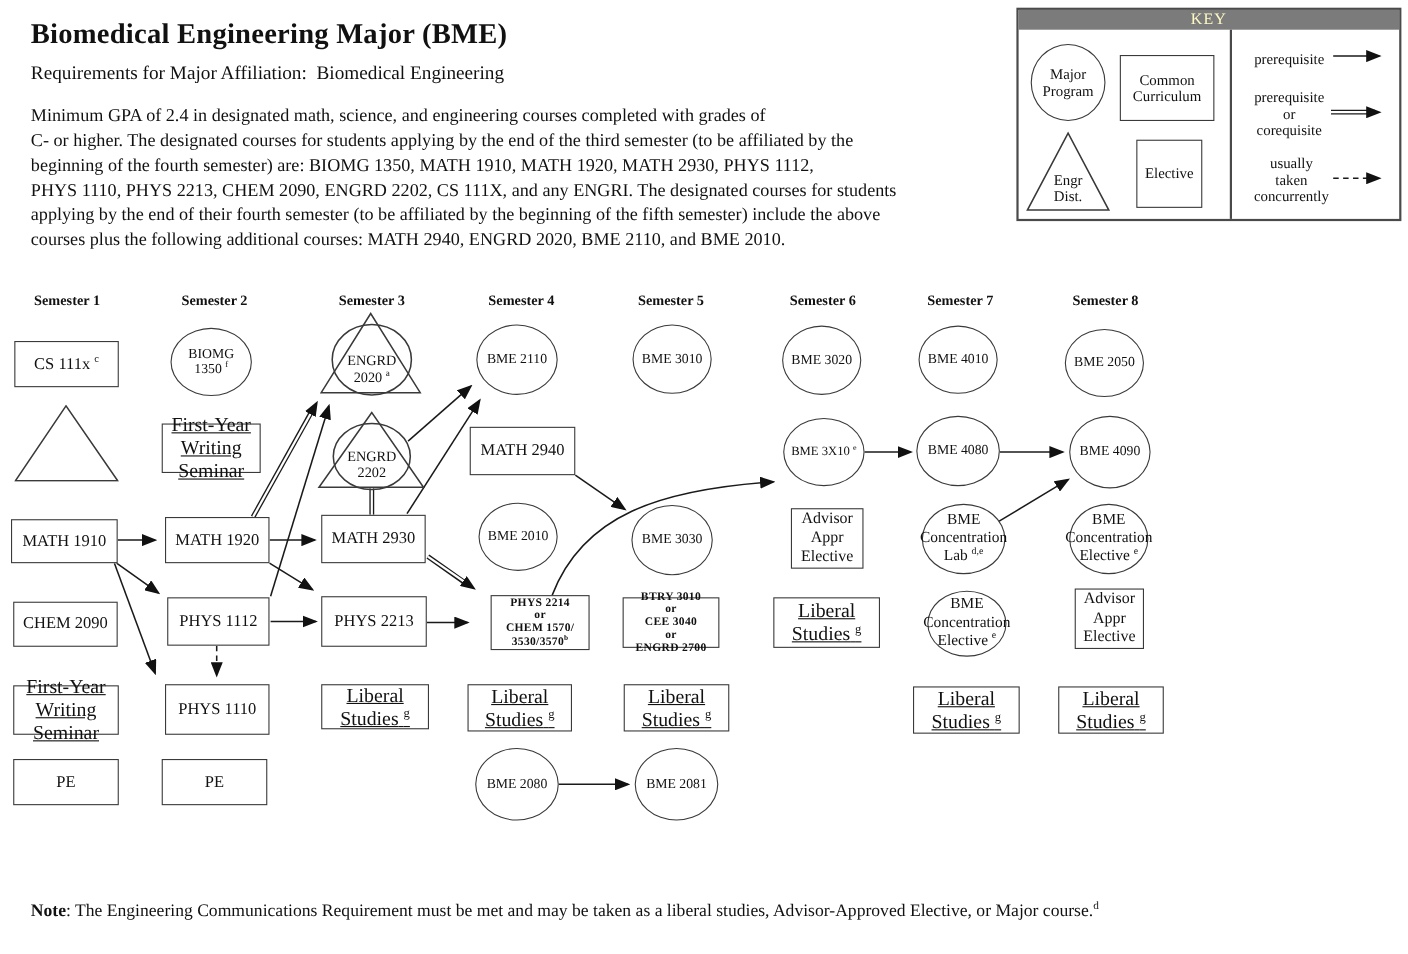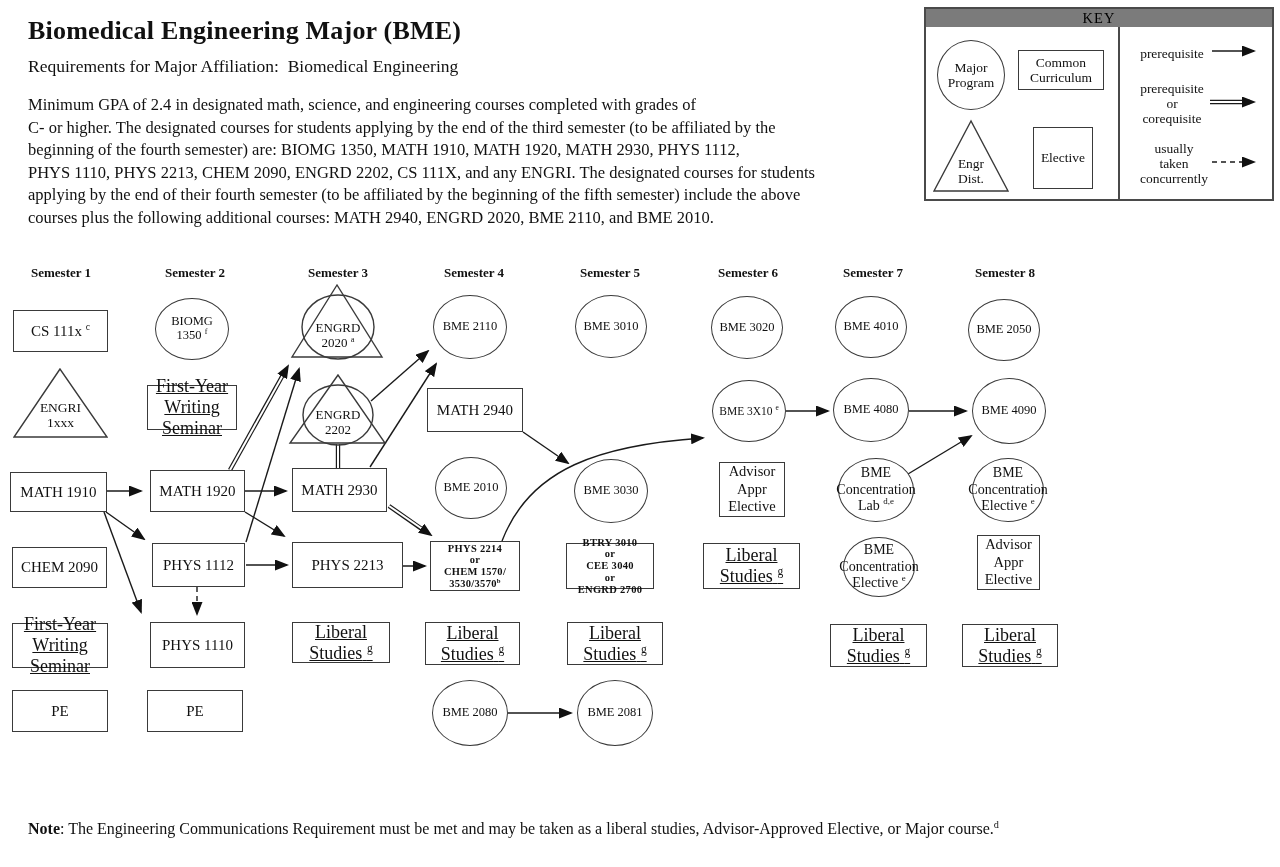--- a/index.html
+++ b/index.html
@@ -9,27 +9,27 @@
   
   #page-title{position:absolute;left:28px;top:16px;font-size:26px;font-weight:bold;letter-spacing:.2px;}
   #page-subtitle{position:absolute;left:28px;top:56px;font-size:17.5px;font-weight:normal;white-space:pre-wrap;}
   #intro{position:absolute;left:28px;top:94px;width:910px;font-size:16.5px;line-height:22.5px;}
   #note-line{position:absolute;left:28px;top:820px;font-size:16px;}
   #note-line b{font-weight:bold;}
   sup{font-size:64%;vertical-align:super;line-height:0;}
 
   
   #keybox{position:absolute;left:924px;top:7px;width:350px;height:194px;border:2px solid #4a4a4a;background:#fff;box-sizing:border-box;}
-  #keyhdr{position:absolute;left:0;top:0;width:100%;height:18px;background:#7b7b7b;color:#000000;
+  #keyhdr{position:absolute;left:0;top:0;width:100%;height:18px;background:#7b7b7b;color:#fef9c3;
     text-align:center;font-size:14.5px;line-height:18px;letter-spacing:1px;}
   #kdivider{position:absolute;left:192px;top:18px;width:2px;bottom:0;background:#4a4a4a;}
   .kshape{position:absolute;box-sizing:border-box;display:flex;align-items:center;justify-content:center;
     text-align:center;font-size:13.5px;line-height:1.12;}
   #kcirc{left:11px;top:31px;width:68px;height:70px;border:1.4px solid #3a3a3a;border-radius:50%;}
-  #kcommon{left:92px;top:41px;width:86px;height:40px;border:1.4px solid #3a3a3a;}
+  #kcommon{left:92px;top:41px;width:86px;height:60px;border:1.4px solid #3a3a3a;}
   #ktri{left:6px;top:110px;width:78px;height:74px;}
   #ktri svg{position:absolute;left:0;top:0;width:100%;height:100%;}
   #ktri .txt{position:relative;padding-top:30px;width:100%;text-align:center;}
   #kelect{left:107px;top:118px;width:60px;height:62px;border:1.4px solid #3a3a3a;}
   .klabel{position:absolute;width:96px;text-align:center;font-size:13.5px;line-height:1.12;}
   #kl1{left:198px;top:37px;}
   #kl2{left:198px;top:72px;}
   #kl3{left:200px;top:132px;text-align:center;}
 
   
@@ -60,26 +60,26 @@
   #n-fyws2{left:147px;top:385px;width:90px;height:45px}
   #n-math1920{left:150px;top:470px;width:95px;height:42px}
   #n-phys1112{left:152px;top:543px;width:93px;height:44px}
   #n-phys1110{left:150px;top:622px;width:95px;height:46px}
   #n-pe2{left:147px;top:690px;width:96px;height:42px}
   #n-engrd2020{left:288px;top:283px;width:100px;height:80px;font-size:13px}
   #n-engrd2020 .txt{padding-top:25px;}
   #n-engrd2202{left:288px;top:373px;width:100px;height:76px;font-size:13px}
   #n-engrd2202 .txt{padding-top:23px;}
   #n-math2930{left:292px;top:468px;width:95px;height:44px}
-  #n-phys2213{left:292px;top:542px;width:111px;height:46px}
+  #n-phys2213{left:292px;top:542px;width:96px;height:46px}
   #n-libst3{left:292px;top:622px;width:98px;height:41px}
   #n-bme2110{left:433px;top:295px;width:74px;height:64px}
   #n-math2940{left:427px;top:388px;width:96px;height:44px}
   #n-bme2010{left:435px;top:457px;width:72px;height:62px}
-  #n-phys2214{left:430px;top:541px;width:90px;height:50px}
+  #n-phys2214{left:446px;top:541px;width:90px;height:50px}
   #n-libst4{left:425px;top:622px;width:95px;height:43px}
   #n-bme2080{left:432px;top:680px;width:76px;height:66px}
   #n-bme3010{left:575px;top:295px;width:72px;height:63px}
   #n-bme2210{left:573px;top:380px;width:72px;height:62px}
   #n-bme3030{left:574px;top:459px;width:74px;height:64px}
   #n-btry{left:566px;top:543px;width:88px;height:46px}
   #n-libst5{left:567px;top:622px;width:96px;height:43px}
   #n-bme2081{left:577px;top:680px;width:76px;height:66px}
   #n-bme3020{left:711px;top:296px;width:72px;height:63px}
   #n-bme3x10{left:712px;top:380px;width:74px;height:62px;font-size:11.5px}
@@ -182,21 +182,20 @@
   <div class="sem" id="sem7">Semester 7</div>
   <div class="sem" id="sem8">Semester 8</div>
 
   <div class="node rect" id="n-cs111x">
     <span class="txt"><span>CS 111x</span> <sup>c</sup></span>
   </div>
   <div class="node tri" id="n-engri">
     <svg viewBox="0 0 95 70">
         <polygon class="shape-stroke" points="47,1 1,69 94,69"></polygon>
       </svg>
-    <span class="txt">ENGRI<br>1xxx</span>
   </div>
   <div class="node rect" id="n-math1910">
       <span class="txt">MATH 1910</span>
     </div>
   <div class="node rect" id="n-chem2090">
       <span class="txt">CHEM 2090</span>
     </div>
   <div class="node rect med" id="n-fyws1">
       <span class="txt">First-Year<br>Writing<br>Seminar</span>
     </div>

